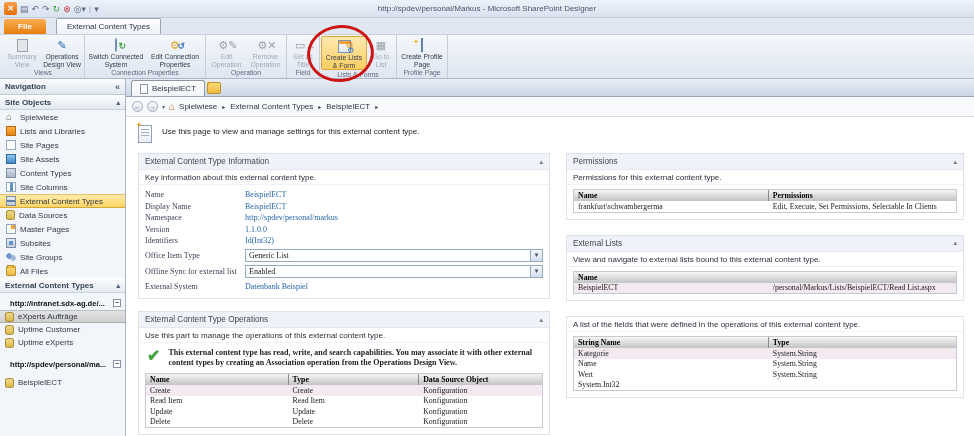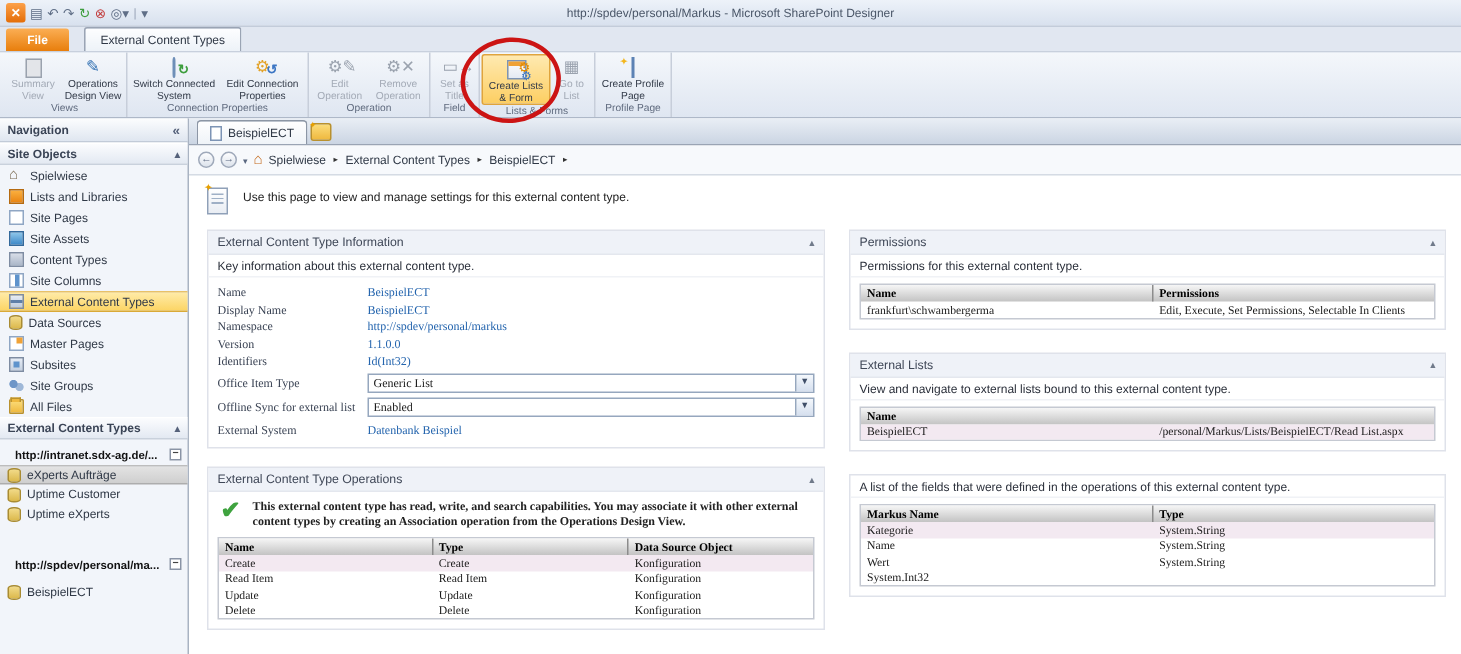--- a/index.html
+++ b/index.html
@@ -342,21 +342,21 @@
       </div>
       <div class="nav-ect-item">
         <span class="ni ni-db"></span>
         <span>Uptime Customer</span>
       </div>
       <div class="nav-ect-item">
         <span class="ni ni-db"></span>
         <span>Uptime eXperts</span>
       </div>
 
-      <div class="nav-url" style="margin-top:20px">
+      <div class="nav-url" style="margin-top:8px">
         <span>http://spdev/personal/ma...</span>
         <span class="minus">−</span>
       </div>
       <div class="nav-ect-item" style="margin-top:5px">
         <span class="ni ni-db"></span>
         <span>BeispielECT</span>
       </div>
     </div>
 
     <div class="main">
@@ -439,20 +439,21 @@
                   <span class="fvalue">Datenbank Beispiel</span>
                 </div>
               </div>
             </div>
 
             <div class="section">
               <div class="sec-h">
                 <span>External Content Type Operations</span>
                 <span class="chev">▴</span>
               </div>
+              <div class="sec-desc">Use this part to manage the operations of this external content type.</div>
               <div class="sec-body" style="padding-top:2px">
                 <div class="op-msg">
                   <span class="check">✔</span>
                   <span class="op-msg-text">This external content type has read, write, and search capabilities. You may associate it with other external content types by creating an Association operation from the Operations Design View.</span>
                 </div>
                 <div class="tbl">
                   <div class="tr thead">
                     <span class="td c-name3">Name</span>
                     <span class="td c-type3">Type</span>
                     <span class="td c-src3">Data Source Object</span>
@@ -522,21 +523,21 @@
                   </div>
                 </div>
               </div>
             </div>
 
             <div class="section">
               <div class="sec-desc">A list of the fields that were defined in the operations of this external content type.</div>
               <div class="sec-body" style="padding-top:3px">
                 <div class="tbl">
                   <div class="tr thead">
-                    <span class="td c-half1">Markus Name</span>
+                    <span class="td c-half1">String Name</span>
                     <span class="td c-half2">Type</span>
                   </div>
                   <div class="tr hl">
                     <span class="td c-half1">Kategorie</span>
                     <span class="td c-half2">System.String</span>
                   </div>
                   <div class="tr">
                     <span class="td c-half1">Name</span>
                     <span class="td c-half2">System.String</span>
                   </div>

